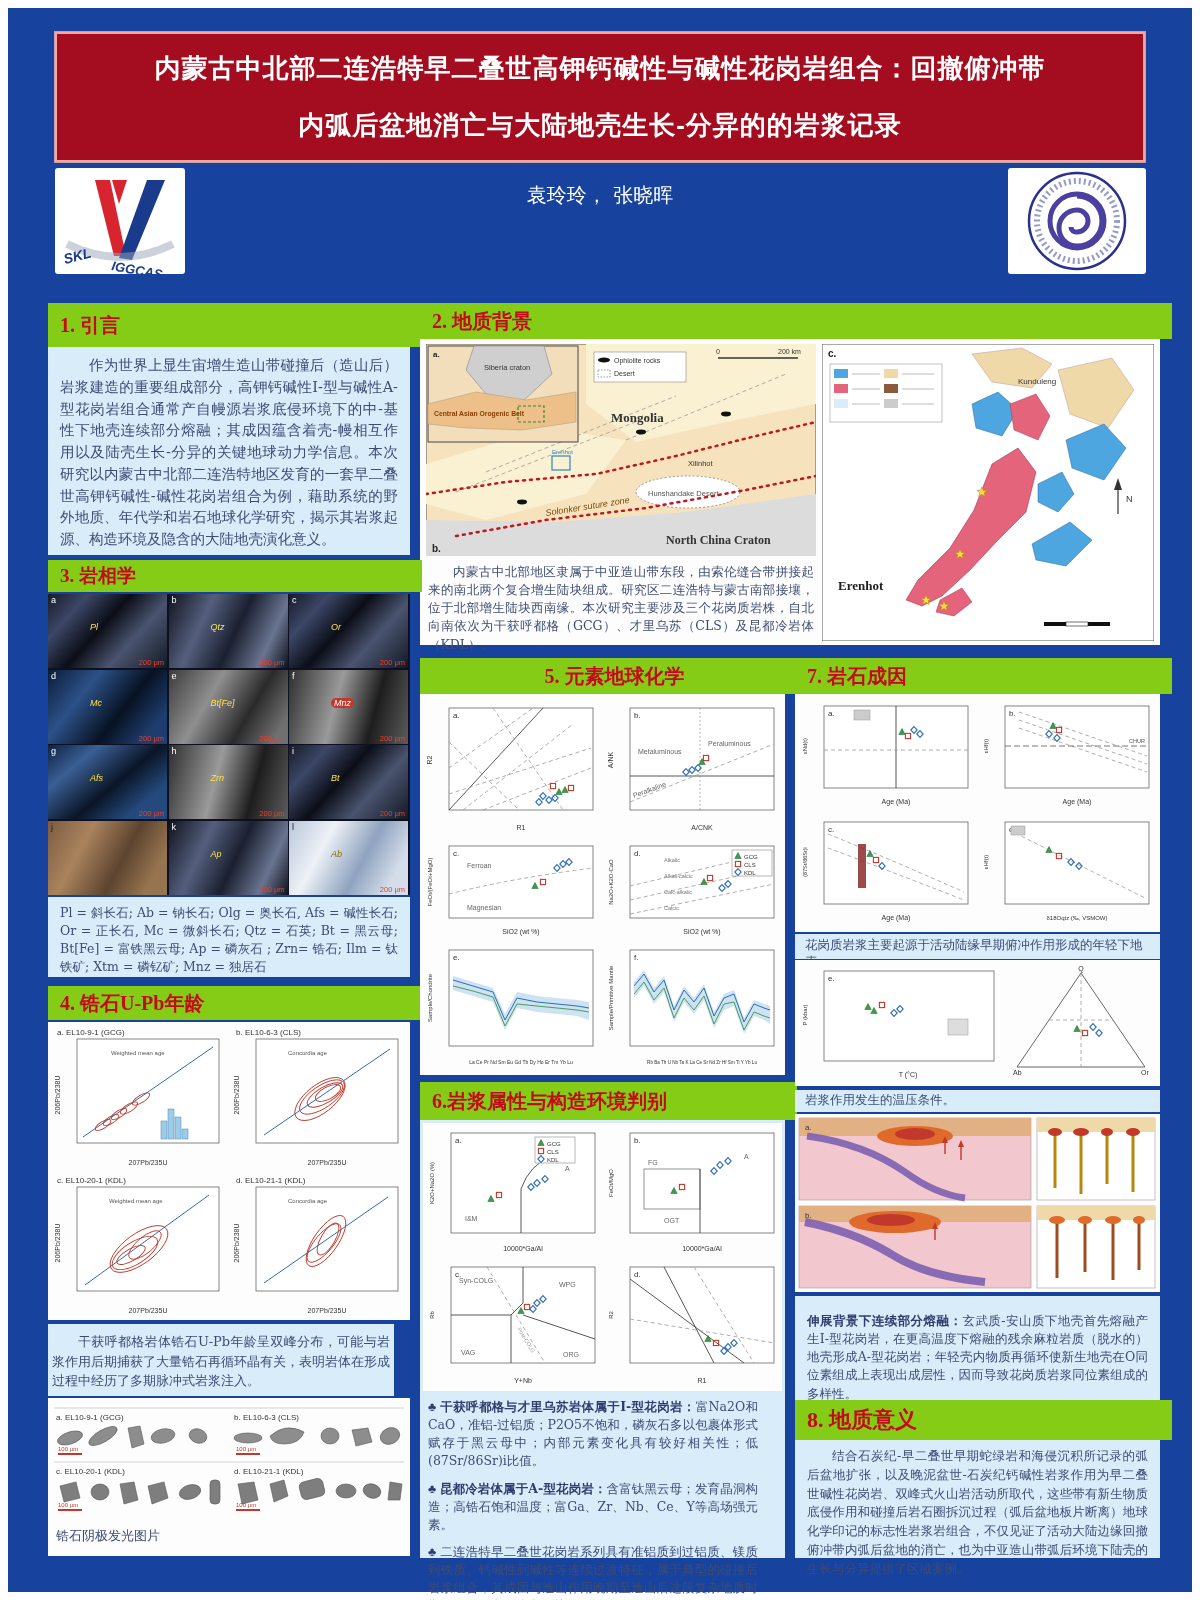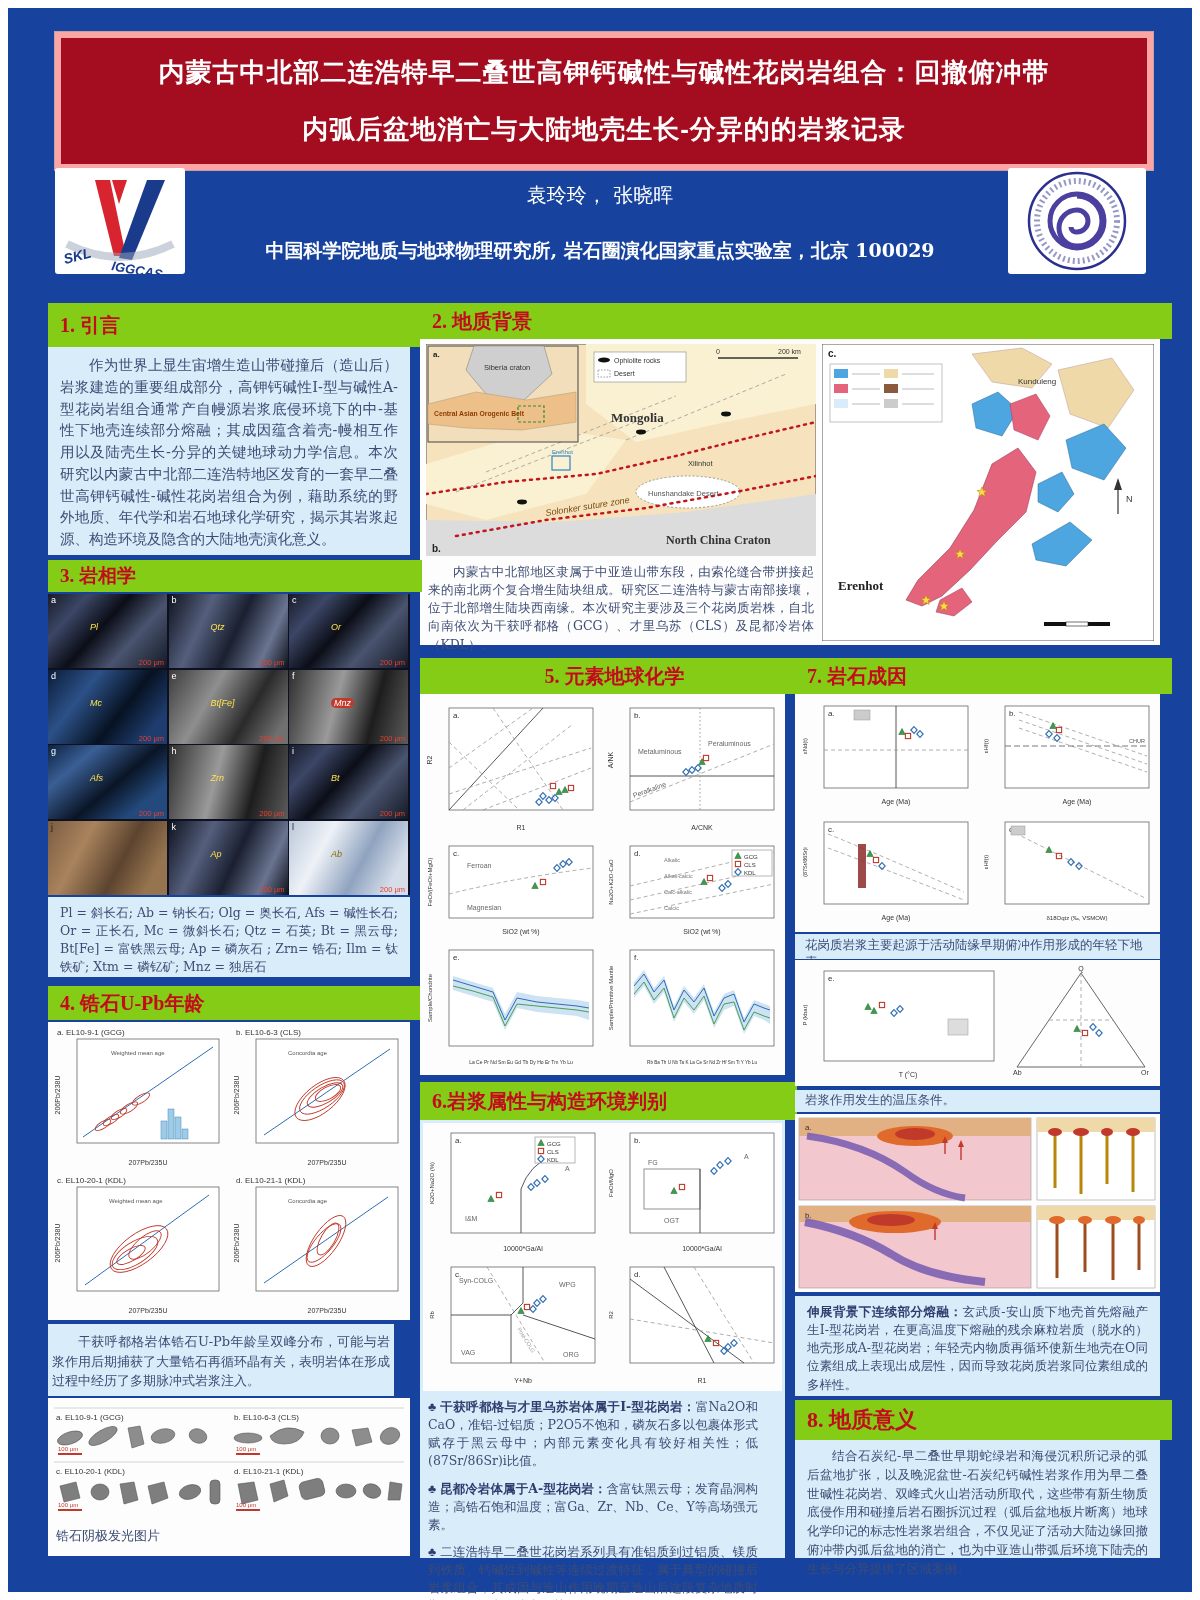--- a/index.html
+++ b/index.html
@@ -1,21 +1,21 @@
 <!DOCTYPE html>
 <html><head>
 <meta charset="utf-8">
 <style>
   html,body{margin:0;padding:0;background:#555;}
   .page{position:relative;width:1200px;height:1600px;background:#ffffff;overflow:hidden;
         font-family:"Liberation Sans",sans-serif;}
   .bg{position:absolute;left:8px;top:8px;width:1184px;height:1584px;background:#17439e;}
   .abs{position:absolute;}
   
-  .banner{background:#a30d1f;border:6px solid #fca5a5;box-shadow:0 0 0 1px #c5a0a6;
+  .banner{background:#a30d1f;border:2px solid #fca5a5;box-shadow:0 0 0 1px #c5a0a6;
           display:flex;flex-direction:column;justify-content:space-around;align-items:center;
           color:#fff;font-weight:bold;font-size:26px;letter-spacing:1px;text-align:center;padding:6px 10px;}
   
   .sec-h{background:#84cc16;color:#c30b1c;font-weight:bold;font-size:20px;
          display:flex;align-items:center;padding-left:12px;font-family:Liberation Serif, serif;}
   .txt{background:#d9ecfa;color:#3d4c74;font-family:"DejaVu Serif",serif;text-align:justify;}
   .fig{background:#fdfdfd;}
   .cap{color:#3d4c74;font-family:"DejaVu Serif",serif;}
   
   .tile{position:relative;width:119px;height:74px;overflow:hidden;}
@@ -78,21 +78,20 @@
       <polygon points="40,12 55,12 71,88 59,88" fill="#d8242e"></polygon>
       <polygon points="92,12 110,12 77,92 64,90" fill="#1a3b8c"></polygon>
       <polygon points="57,12 72,12 64,36" fill="#d8242e"></polygon>
       <path d="M12,76 Q65,102 118,76" stroke="#9aa6b8" stroke-width="8" fill="none" opacity="0.5"></path>
       <text x="10" y="96" transform="rotate(-14 10 96)" font-size="14" font-weight="bold" font-style="italic" fill="#1a3b8c">SKL</text>
       <text x="56" y="102" transform="rotate(10 56 102)" font-size="13" font-weight="bold" font-style="italic" fill="#1a3b8c">IGGCAS</text>
     </svg>
   </div>
 
   <div class="abs" style="left:200px;top:182px;width:800px;text-align:center;color:#fff;font-size:20px;font-family:'DejaVu Serif',serif;">袁玲玲， 张晓晖</div>
-  <div class="abs" style="left:150px;top:238px;width:900px;text-align:center;color:#fff;font-size:19px;font-weight:bold;font-family:'DejaVu Serif',serif;">中国科学院地质与地球物理研究所, 岩石圈演化国家重点实验室，北京 100029</div>
 
   <div class="abs" style="left:1008px;top:168px;width:138px;height:106px;background:#fff;border-radius:3px;">
     <svg width="138" height="106" viewBox="0 0 138 106">
       <circle cx="69" cy="53" r="48" fill="#fff" stroke="#2b2f8f" stroke-width="2.5"></circle>
       <circle cx="69" cy="53" r="40" fill="none" stroke="#7a7fb8" stroke-width="6" stroke-dasharray="2 3" opacity="0.8"></circle>
       <circle cx="69" cy="53" r="27" fill="none" stroke="#4b3fa0" stroke-width="5"></circle>
       <path d="M69,28 a25,25 0 0 1 0,50 a18,18 0 0 1 0,-36 a11,11 0 0 1 0,22 a5,5 0 0 1 -6,-5" fill="none" stroke="#4b3fa0" stroke-width="5"></path>
     </svg>
   </div>
 
@@ -697,21 +696,21 @@
           <line x1="344" y1="106" x2="344" y2="156"></line>
         </g>
       <g fill="#e06a2b">
           <ellipse cx="262" cy="106" rx="8" ry="4"></ellipse>
           <ellipse cx="290" cy="106" rx="7" ry="4"></ellipse>
           <ellipse cx="318" cy="106" rx="8" ry="4"></ellipse>
           <ellipse cx="344" cy="106" rx="6" ry="4"></ellipse>
         </g>
     </svg>
   </div>
-  <div class="abs cap" style="left:795px;top:1296px;width:341px;height:86px;background:#d9ecfa;padding:7px 12px;font-size:12.5px;line-height:1.45;text-align:justify;">
+  <div class="abs cap" style="left:795px;top:1296px;width:341px;height:86px;background:#d9ecfa;padding:16px 12px;font-size:12.5px;line-height:1.45;text-align:justify;">
     <b style="color:#2f3d6e;">伸展背景下连续部分熔融：</b><span>玄武质-安山质下地壳首先熔融产生I-型花岗岩，在更高温度下熔融的残余麻粒岩质（脱水的）地壳形成A-型花岗岩；年轻壳内物质再循环使新生地壳在O同位素组成上表现出成层性，因而导致花岗质岩浆同位素组成的多样性。</span>
   </div>
 
   <div class="abs sec-h" style="left:795px;top:1400px;width:365px;height:40px;font-size:22px;">
     <span>8. 地质意义</span>
   </div>
   <div class="abs txt" style="left:795px;top:1440px;width:341px;height:104px;padding:7px 12px;font-size:12.5px;line-height:1.5;text-indent:2em;">结合石炭纪-早二叠世早期蛇绿岩和海侵沉积所记录的弧后盆地扩张，以及晚泥盆世-石炭纪钙碱性岩浆作用为早二叠世碱性花岗岩、双峰式火山岩活动所取代，这些带有新生物质底侵作用和碰撞后岩石圈拆沉过程（弧后盆地板片断离）地球化学印记的标志性岩浆岩组合，不仅见证了活动大陆边缘回撤俯冲带内弧后盆地的消亡，也为中亚造山带弧后环境下陆壳的生长与分异提供了区域案例。</div>
 
 </div>
 

